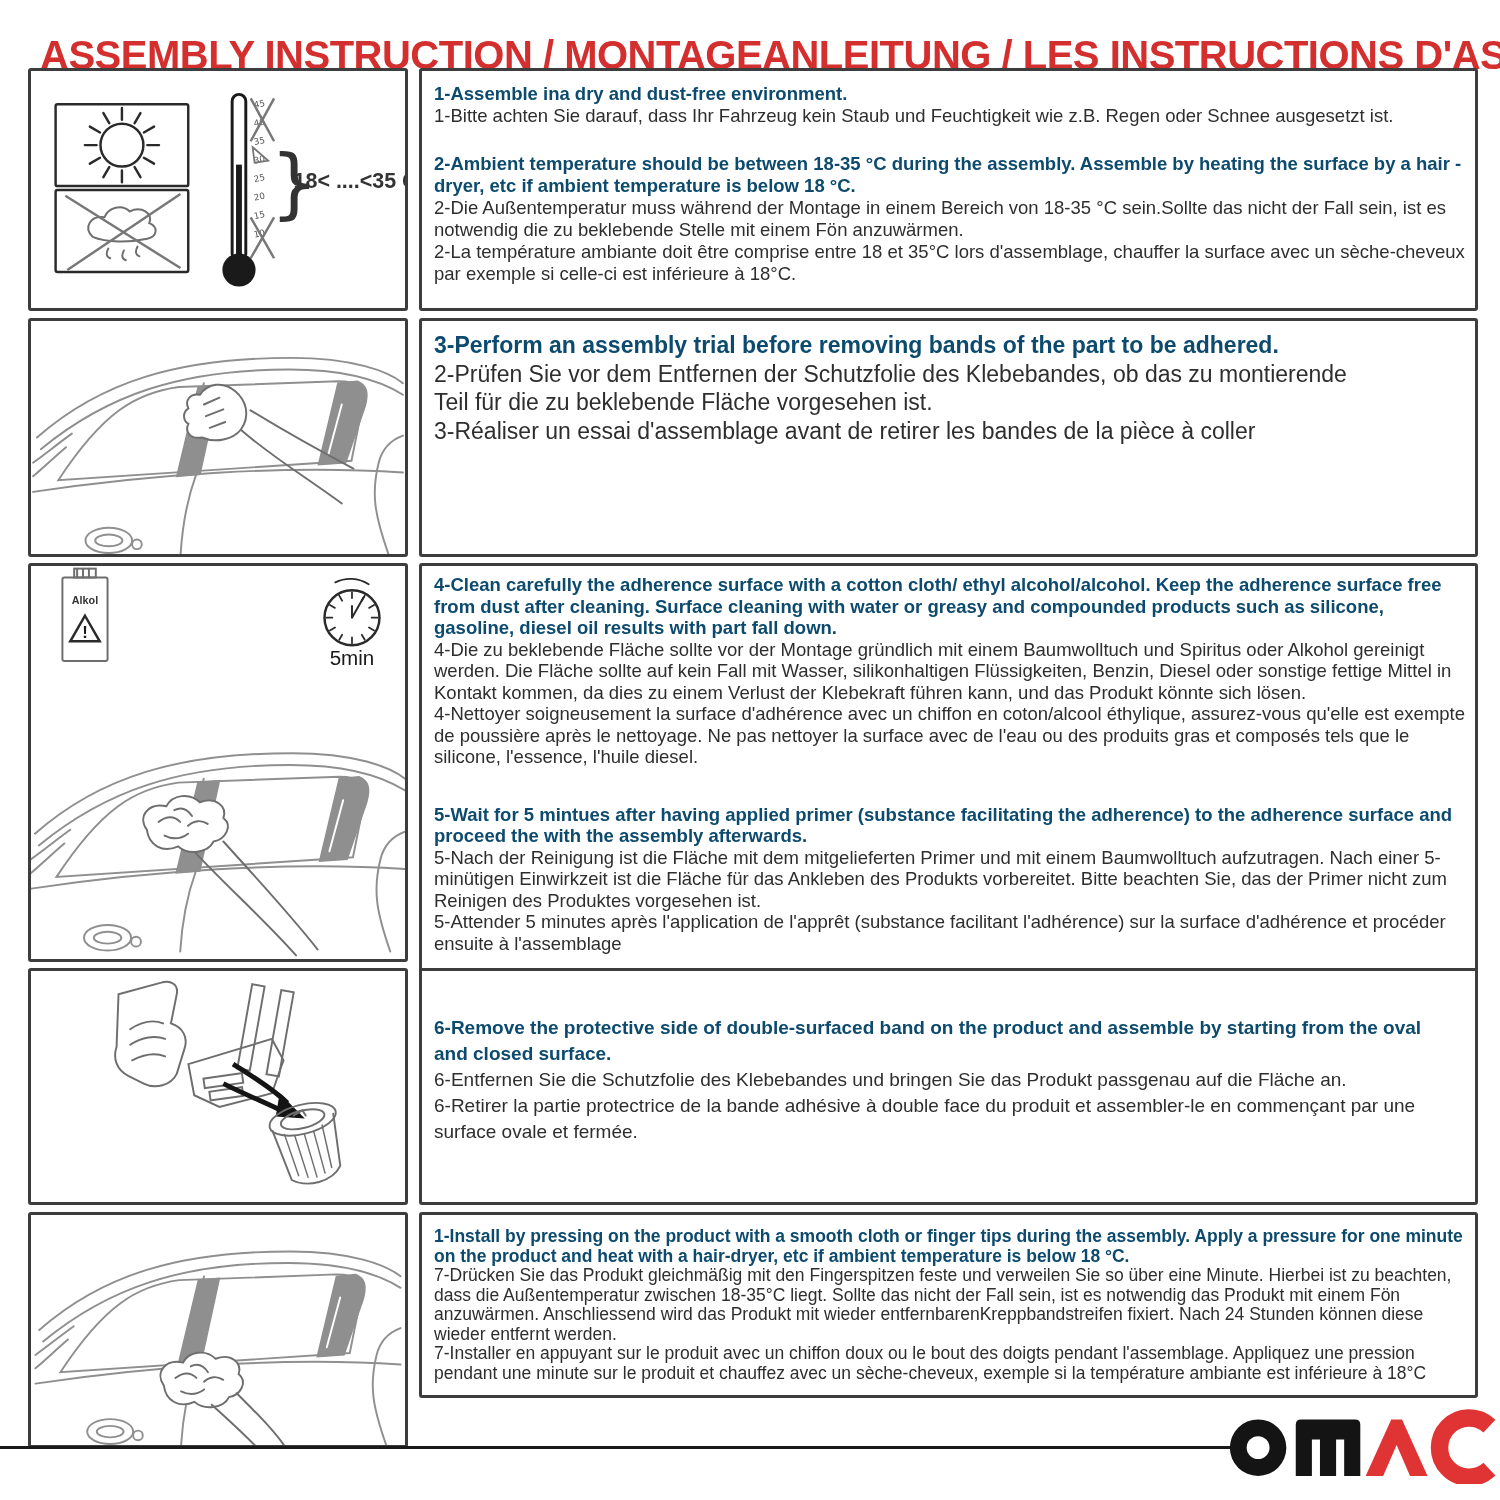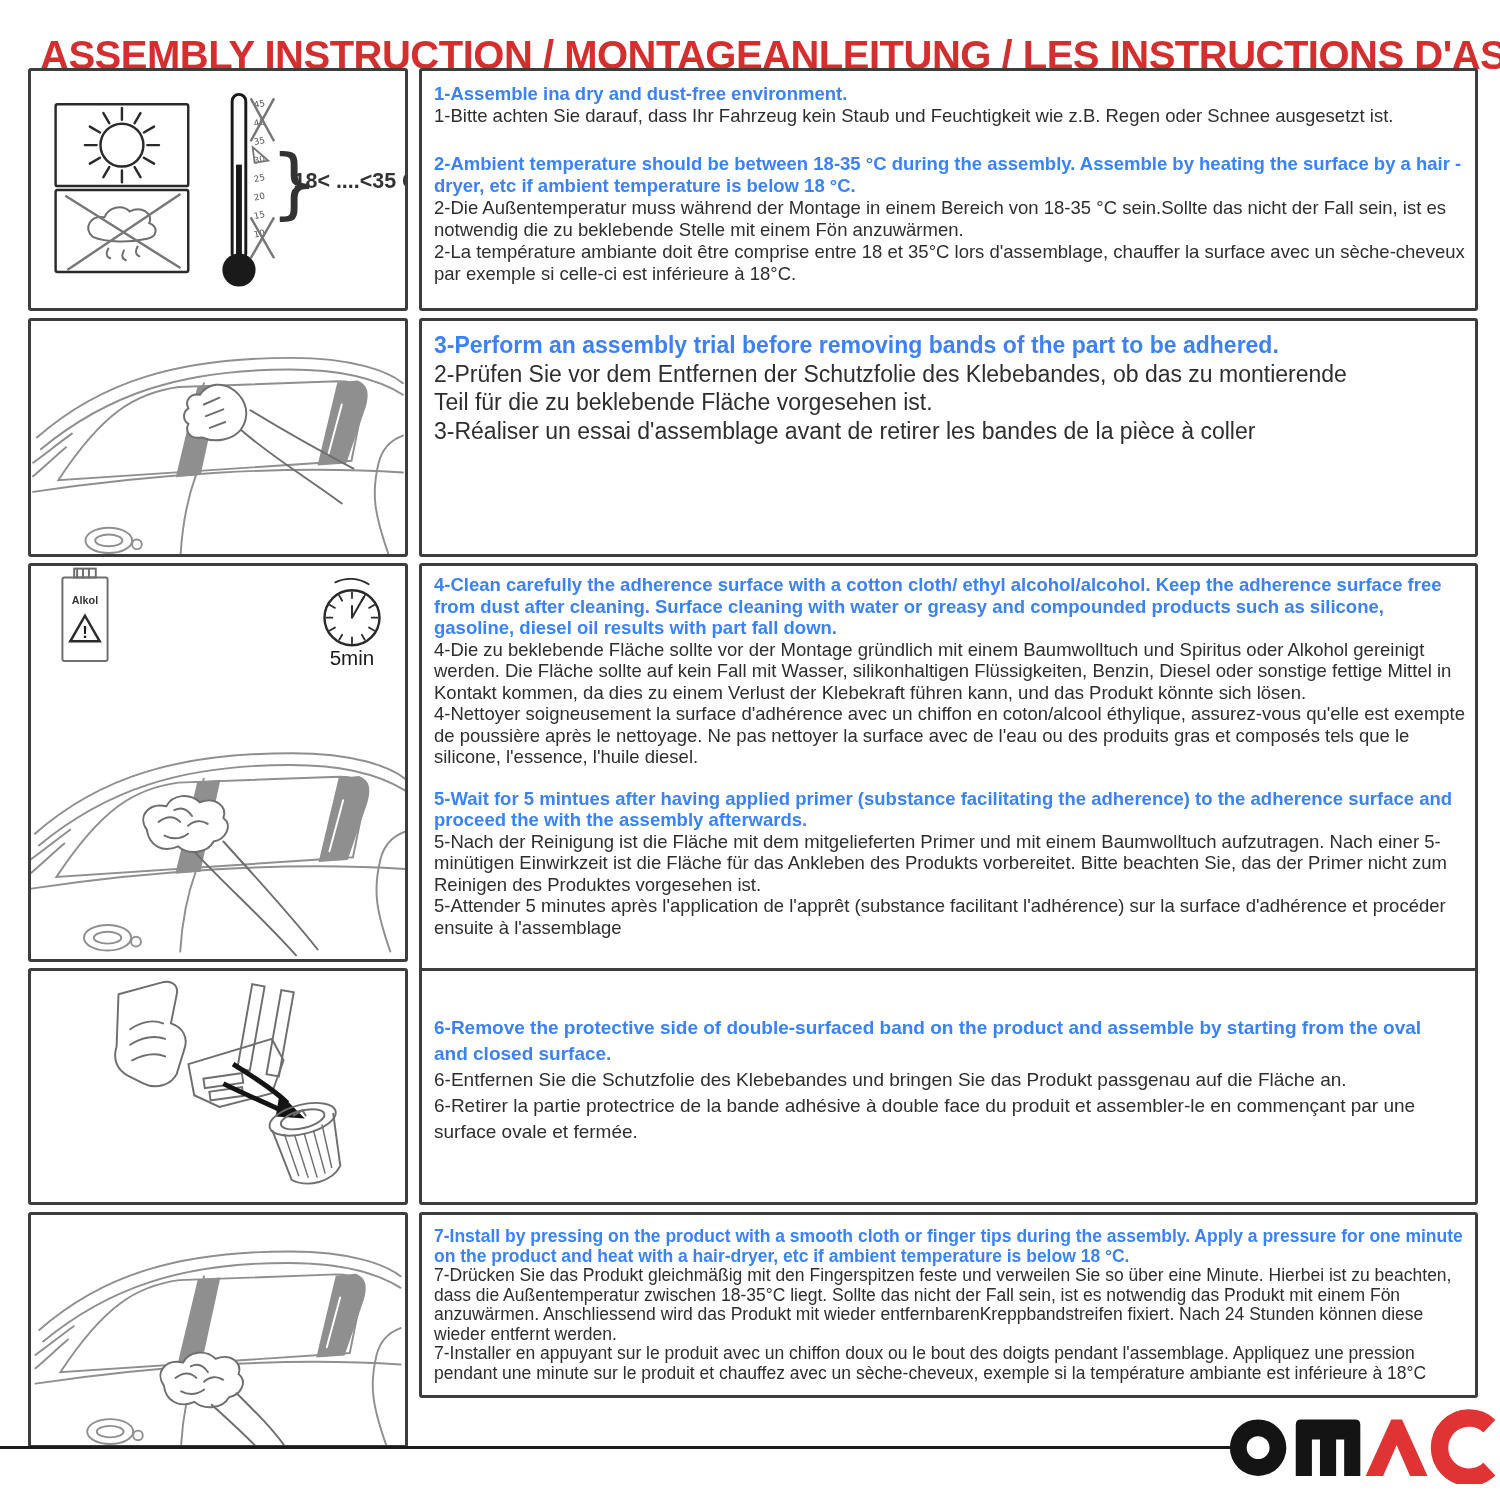--- a/index.html
+++ b/index.html
@@ -3,28 +3,28 @@
 <meta charset="utf-8">
 <style>
   html,body{margin:0;padding:0;background:#fff;}
   body{width:1500px;height:1500px;position:relative;overflow:hidden;
        font-family:"Liberation Sans",sans-serif;color:#2e2e2e;}
   .title{position:absolute;left:40px;top:6px;font-size:40px;font-weight:800;
          letter-spacing:-.5px;color:#d42f2f;white-space:nowrap;}
   .box{position:absolute;border:3px solid #3d3d3d;border-radius:3px;background:#fff;box-sizing:border-box;}
   .tb{padding:10px 8px 0 12px;}
   p{margin:0;color:#2e2e2e;}
-  p.b{font-weight:700;color:#3b82f6;}
+  p.b{font-weight:700;color:#0c4a6e;}
   .r-small{font-size:18.5px;line-height:22px;}
   .r3 p{line-height:21.5px;}
   .r5 p{font-size:17.5px;line-height:19.5px;}
   .r-big p{font-size:23px;line-height:28.5px;max-width:950px;}
   .r4 p{font-size:19px;line-height:26px;max-width:990px;}
   .gap{margin-top:26px;}
-  .gap3{margin-top:20px;}
+  .gap3{margin-top:36px;}
   .pt52{} .pt44{padding-top:44px;} .pt12{padding-top:12px;} .pt8{padding-top:8px;}
   
   .ln{fill:none;stroke:#8f8f8f;stroke-width:2;stroke-linecap:round;}
   .ln2{fill:none;stroke:#6e6e6e;stroke-width:2;stroke-linecap:round;}
   .ln3{fill:none;stroke:#2a2a2a;stroke-width:2.5;stroke-linecap:round;}
   .hand{fill:#fff;stroke:#6e6e6e;stroke-width:2;}
   .pillar{fill:#8f8f8f;stroke:#8f8f8f;stroke-width:1.5;}
   .arrow{fill:none;stroke:#141414;stroke-width:5;}
   .ahead{fill:#141414;}
   .therm-tube{fill:#fff;stroke:#1a1a1a;stroke-width:3;}
@@ -207,21 +207,21 @@
 </div>
 
 <div class="box" style="left:28px;top:1212px;width:380px;height:236px;">
   <svg viewBox="0 0 381 240" width="374" height="230">
     <use href="#car"></use>
     <use href="#cloth" transform="translate(16,62)"></use>
     <use href="#arm-low"></use>
   </svg>
 </div>
 <div class="box tb r-small r5 pt12" style="left:419px;top:1212px;width:1059px;height:186px;">
-  <p class="b">7-Install by pressing on the product with a smooth cloth or finger tips during the assembly. Apply a pressure for one minute on the product and heat with a hair-dryer, etc if ambient temperature is below 18 °C.</p>
+  <p class="b">1-Install by pressing on the product with a smooth cloth or finger tips during the assembly. Apply a pressure for one minute on the product and heat with a hair-dryer, etc if ambient temperature is below 18 °C.</p>
   <p>7-Drücken Sie das Produkt gleichmäßig mit den Fingerspitzen feste und verweilen Sie so über eine Minute. Hierbei ist zu beachten, dass die Außentemperatur zwischen 18-35°C liegt. Sollte das nicht der Fall sein, ist es notwendig das Produkt mit einem Fön anzuwärmen. Anschliessend wird das Produkt mit wieder entfernbarenKreppbandstreifen fixiert. Nach 24 Stunden können diese wieder entfernt werden.</p>
   <p>7-Installer en appuyant sur le produit avec un chiffon doux ou le bout des doigts pendant l'assemblage. Appliquez une pression pendant une minute sur le produit et chauffez avec un sèche-cheveux, exemple si la température ambiante est inférieure à 18°C</p>
 </div>
 
 <div class="footer-rule"></div>
 <svg class="logo" width="270" height="78" viewBox="0 0 200 58">
   <g>
     <circle cx="22" cy="31" r="21" fill="#141414"></circle>
     <circle cx="22" cy="31" r="8.5" fill="#fff"></circle>
     <path d="M50,52 L50,14 Q50,10 54,10 L94,10 Q98,10 98,14 L98,52 L86,52 L86,25 L80,25 L80,52 L68,52 L68,25 L62,25 L62,52 Z" fill="#141414"></path>

